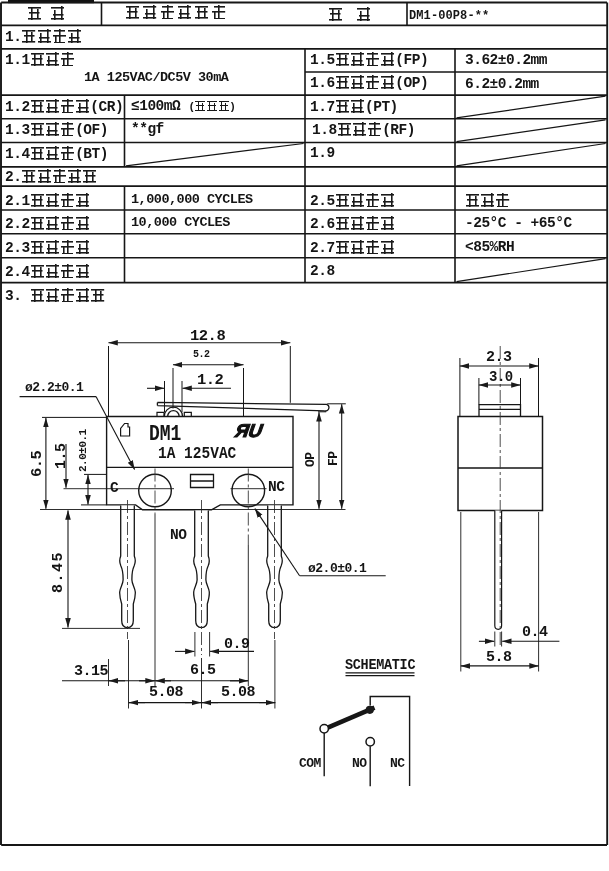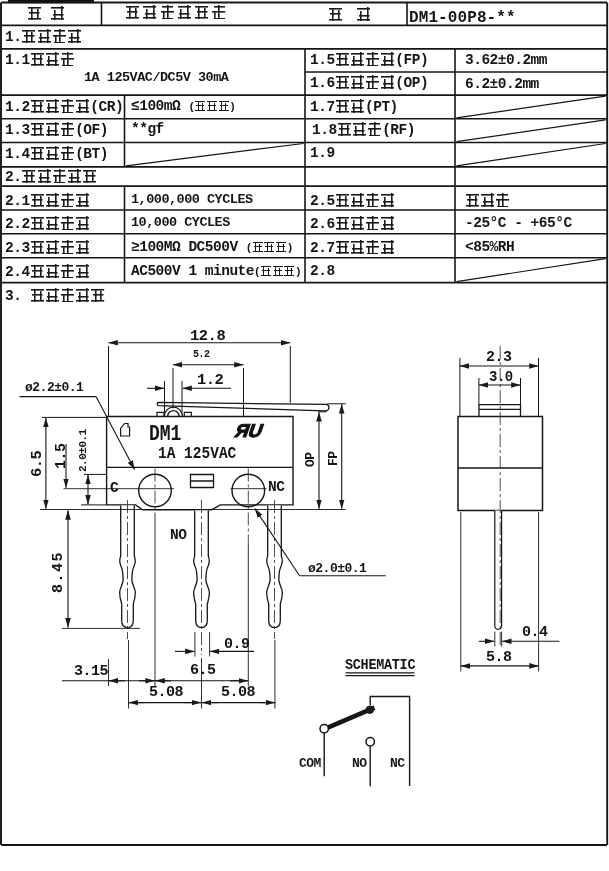--- a/index.html
+++ b/index.html
@@ -200,21 +200,21 @@
 <text x="7" y="19.5" font-family="Liberation Sans" font-size="18.5" font-weight="bold" style="paint-order:stroke" stroke="#111" stroke-width="1.2">ЯU</text>
 </g>
 </svg>
 
 <div class="t" style="left:27px;top:6px"><i class="h"></i><span style="display:inline-block;width:8px"></span><i class="h"></i></div>
 
 <div class="t w" style="left:124px;top:5px"><i class="h"></i><i class="h"></i><i class="h"></i><i class="h"></i><i class="h"></i><i class="h"></i></div>
 
 <div class="t" style="left:328px;top:7px"><i class="h"></i><span style="display:inline-block;width:13px"></span><i class="h"></i></div>
 
-<div class="t" style="left:409px;top:10px;font-size:16px;letter-spacing:0.1px">DM1-00P8-**</div>
+<div class="t" style="left:409px;top:10px;font-size:12px;letter-spacing:0.1px">DM1-00P8-**</div>
 
 <div class="t" style="left:5px;top:29px">1.<i class="h"></i><i class="h"></i><i class="h"></i><i class="h"></i></div>
 
 <div class="t" style="left:5px;top:52px">1.1<i class="h"></i><i class="h"></i><i class="h"></i></div>
 
 <div class="t" style="left:84px;top:71px;font-size:13.5px">1A 125VAC/DC5V 30mA</div>
 
 <div class="t" style="left:310px;top:52px">1.5<i class="h"></i><i class="h"></i><i class="h"></i><i class="h"></i>(FP)</div>
 
 <div class="t" style="left:465px;top:53px">3.62±0.2mm</div>
@@ -252,29 +252,27 @@
 <div class="t" style="left:5px;top:216px">2.2<i class="h"></i><i class="h"></i><i class="h"></i><i class="h"></i></div>
 
 <div class="t" style="left:131px;top:216px;font-size:13.5px">10,000  CYCLES</div>
 
 <div class="t" style="left:310px;top:216px">2.6<i class="h"></i><i class="h"></i><i class="h"></i><i class="h"></i></div>
 
 <div class="t" style="left:465px;top:216px">-25°C - +65°C</div>
 
 <div class="t" style="left:5px;top:240px">2.3<i class="h"></i><i class="h"></i><i class="h"></i><i class="h"></i></div>
 
-<div class="t" style="left:131px;top:240px">≥100MΩ DC500V <span class="sm">(</span><i class="g"></i><i class="g"></i><i class="g"></i><span class="sm">)</span></div>
 
 <div class="t" style="left:310px;top:240px">2.7<i class="h"></i><i class="h"></i><i class="h"></i><i class="h"></i></div>
 
 <div class="t" style="left:465px;top:240px">&lt;85%RH</div>
 
 <div class="t" style="left:5px;top:264px">2.4<i class="h"></i><i class="h"></i><i class="h"></i><i class="h"></i></div>
 
-<div class="t" style="left:131px;top:264px">AC500V 1 minute<span class="sm">(</span><i class="g"></i><i class="g"></i><i class="g"></i><span class="sm">)</span></div>
 
 <div class="t" style="left:310px;top:264px">2.8</div>
 
 <div class="t" style="left:5px;top:288px">3. <i class="h"></i><i class="h"></i><i class="h"></i><i class="h"></i><i class="h"></i></div>
 
 <div class="t" style="left:190px;top:329px;font-size:15.5px">12.8</div>
 
 <div class="t" style="left:193px;top:350px;font-size:10px">5.2</div>
 
 <div class="t" style="left:197px;top:372.5px;font-size:15.5px">1.2</div>

